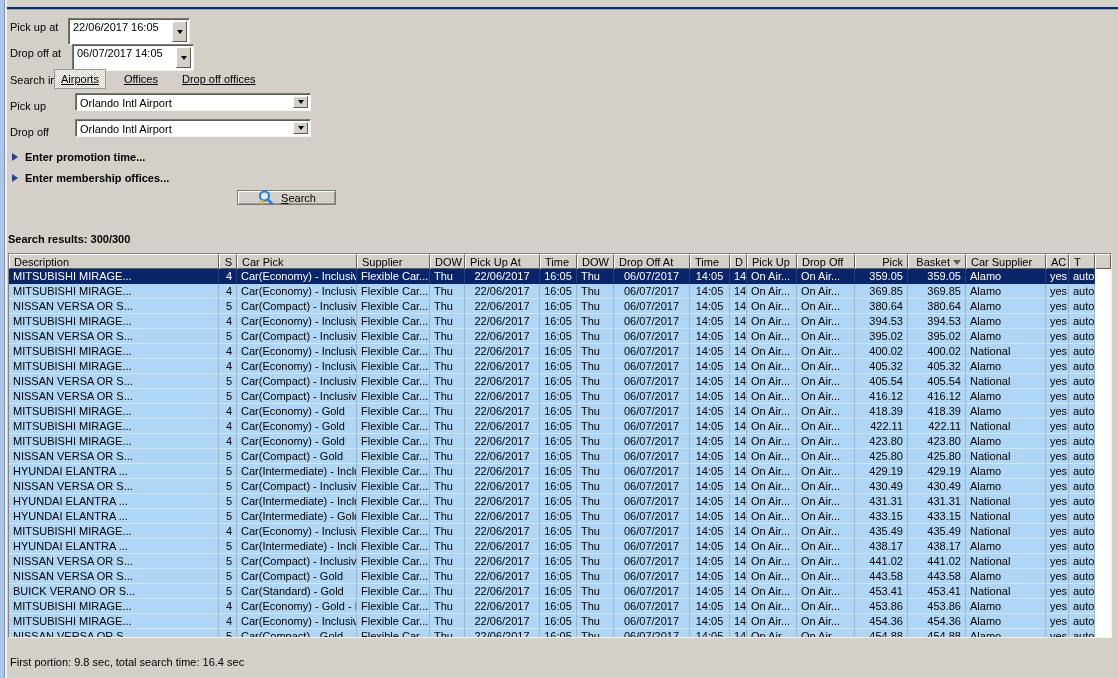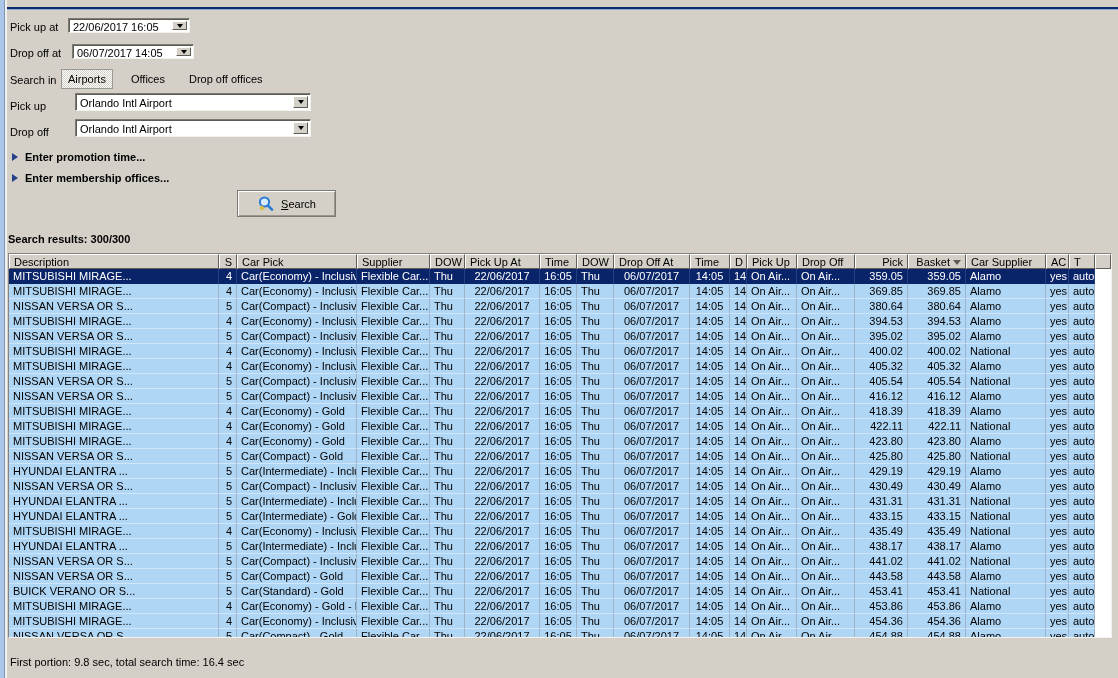--- a/index.html
+++ b/index.html
@@ -24,57 +24,57 @@
     position:absolute; left:7px; right:0; top:7px; height:2px;
     background:var(--accent_line,#0A2C6E);
   }
   .top-line::after{
     content:""; position:absolute; left:0; right:0; top:2px; height:1px;
     background:#8FA8CE;
   }
   
   .flabel{ position:absolute; left:10px; height:13px; line-height:13px; }
   .combo{
-    position:absolute; background:#fff; height:15px;
+    position:absolute; background:#fff; height:27px;
     border:1px solid; border-color:#7b7b73 #f4f2ee #f4f2ee #7b7b73;
     box-shadow:inset 1px 1px 0 #5c5c54;
   }
   .combo .combo-value{
     position:absolute; left:4px; top:2px; right:20px; white-space:nowrap; overflow:hidden;
   }
   .combo .combo-btn{
     position:absolute; right:2px; top:2px; bottom:2px; width:15px;
     background:#D4D0C8;
     border:1px solid; border-color:#fff #5c5c54 #5c5c54 #fff;
     display:flex; align-items:center; justify-content:center;
     cursor:default;
   }
   .tri-down{
     display:inline-block; width:0; height:0;
     border-left:3px solid transparent; border-right:3px solid transparent;
     border-top:4px solid #000;
   }
-  .tabs{ position:absolute; left:61px; top:69px; height:20px; display:flex; align-items:center; }
+  .tabs{ position:absolute; left:54px; top:69px; height:20px; display:flex; align-items:center;text-decoration:underline; }
   .tab{ padding:3px 6px; cursor:default; }
   .tab.selected{
     background-image:conic-gradient(#fff 25%, #d4d0c8 0 50%, #fff 0 75%, #d4d0c8 0);
     background-size:2px 2px;
     border:1px solid #9a9a94;
   }
   .tab + .tab{ margin-left:12px; }
   .expander{ position:absolute; left:12px; height:14px; display:flex; align-items:center; cursor:default; }
   .tri-right{
     display:inline-block; width:0; height:0;
     border-top:4px solid transparent; border-bottom:4px solid transparent;
     border-left:6px solid var(--expander_arrow,#27408B);
     margin-right:7px;
   }
   .expander span{ font-weight:bold; }
   .search-btn{
-    position:absolute; left:237px; top:190px; width:99px; height:27px;
+    position:absolute; left:237px; top:190px; width:99px; height:15px;
     background:#D4D0C8;
     border:1px solid #7b7b73;
     box-shadow:inset 1px 1px 0 #ffffff, inset -1px -1px 0 #9a968e;
     display:flex; align-items:center; justify-content:center; gap:6px;
     cursor:default; font-size:11px;
   }
   .search-btn .u{ text-decoration:underline; }
   .results-summary{ position:absolute; left:8px; top:233px; font-weight:bold; }
   
   .results-table-wrap{

